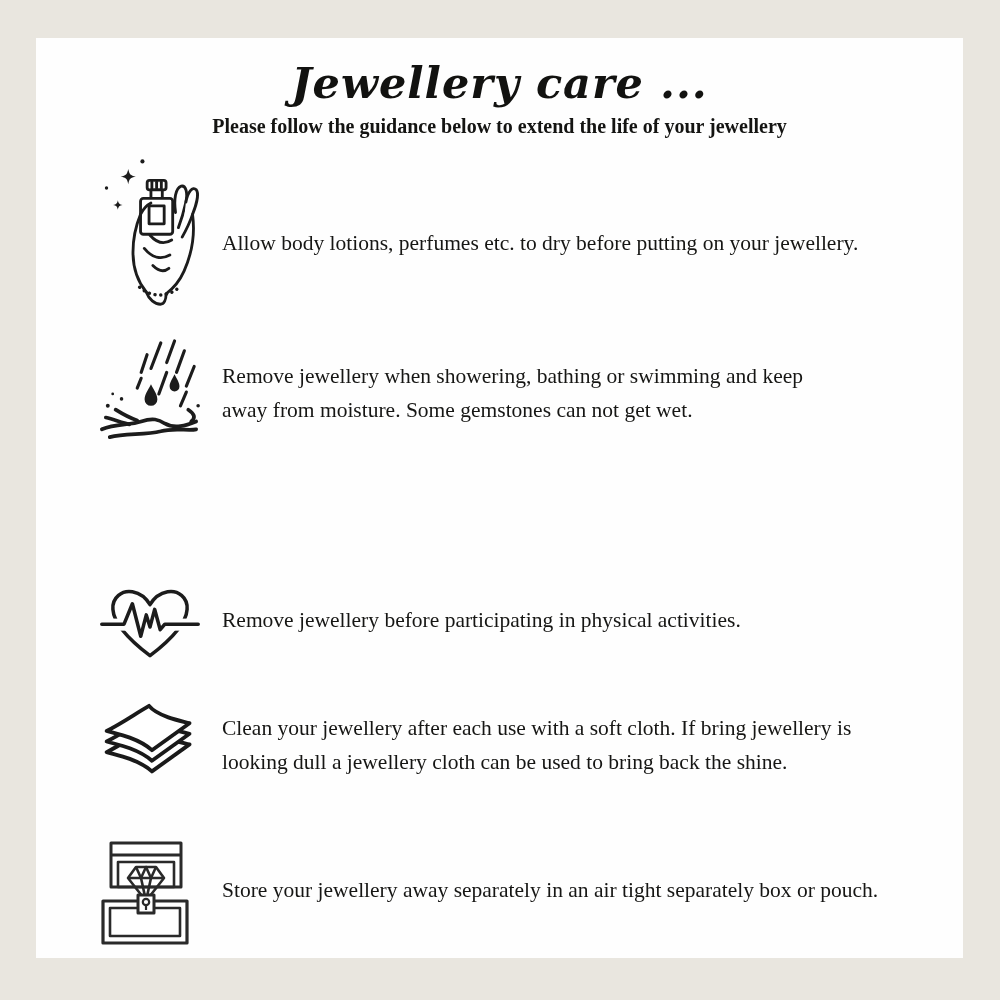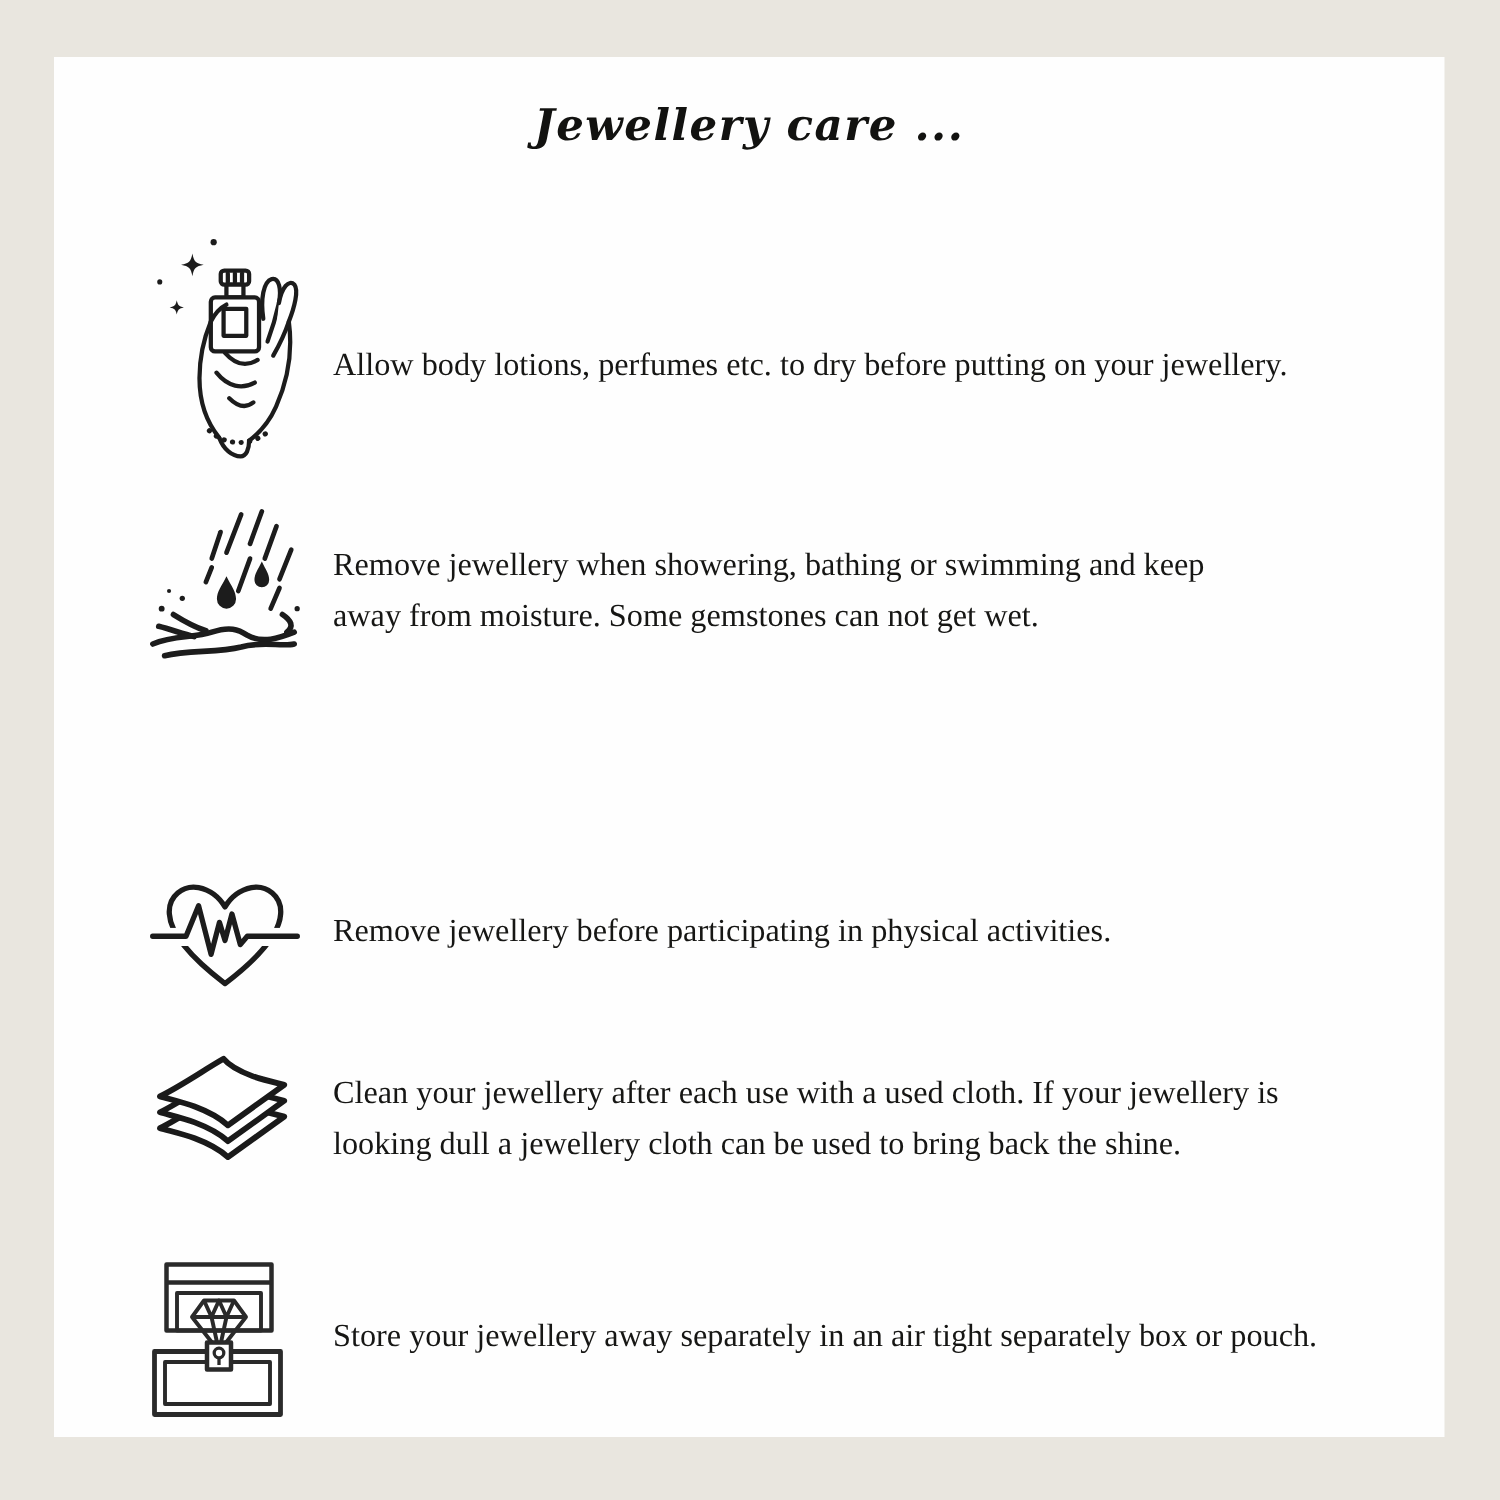--- a/index.html
+++ b/index.html
@@ -18,21 +18,21 @@
   }
   .card{
     position:absolute;left:36px;top:38px;width:927px;height:920px;
     background:var(--card);
   }
   .title{
     margin:20px 0 0 0;
     text-align:center;
     font-family:"DejaVu Serif",serif;
     font-style:italic;font-weight:700;
-    font-size:29px;line-height:50px;
+    font-size:43px;line-height:50px;
     letter-spacing:1px;
     color:#121210;
   }
   .subtitle{
     margin:6px 0 0 0;
     text-align:center;
     font-family:"Liberation Serif",serif;
     font-weight:600;font-size:20px;line-height:24px;
     color:#141412;
   }
@@ -60,20 +60,21 @@
   .t5{width:685px;margin-top:6px;}
   .t6{width:675px;margin-top:-8px;}
   svg{display:block;}
 </style>
 </head>
 <body>
 
 <div class="card">
 
   <h1 class="title">Jewellery care ...</h1>
+  <p class="subtitle">Please follow the guidance below to extend the life of your jewellery</p>
 
   <section class="row row1">
     <div class="iconbox">
       <svg width="104" height="164" viewBox="0 0 110 165">
         <g fill="#1c1c1c" stroke="none">
           <circle cx="47" cy="10" r="2.2"></circle>
           <path d="M32,18 C33.2,23.8 34.2,24.8 40,26 C34.2,27.2 33.2,28.2 32,34 C30.8,28.2 29.8,27.2 24,26 C29.8,24.8 30.8,23.8 32,18 Z"></path>
           <circle cx="9" cy="38" r="1.8"></circle>
           <path d="M21,51 C21.8,54.6 22.4,55.2 26,56 C22.4,56.8 21.8,57.4 21,61 C20.2,57.4 19.6,56.8 16,56 C19.6,55.2 20.2,54.6 21,51 Z"></path>
         </g>
@@ -151,21 +152,21 @@
   <section class="row row5">
     <div class="iconbox">
       <svg width="106" height="94" viewBox="0 0 110 95">
         <g fill="#ffffff" stroke="#1a1a1a" stroke-width="4" stroke-linejoin="round">
           <path transform="translate(0,22)" d="M10,36 C26,28 40,18 54,10 C58,15 66,19 74,22 C81,24.5 88,26 96,28 C82,38 68,48 57,56 C51,50.5 42,46 34,43 C26,40 17,38 10,36 Z"></path>
           <path transform="translate(0,11)" d="M10,36 C26,28 40,18 54,10 C58,15 66,19 74,22 C81,24.5 88,26 96,28 C82,38 68,48 57,56 C51,50.5 42,46 34,43 C26,40 17,38 10,36 Z"></path>
           <path d="M10,36 C26,28 40,18 54,10 C58,15 66,19 74,22 C81,24.5 88,26 96,28 C82,38 68,48 57,56 C51,50.5 42,46 34,43 C26,40 17,38 10,36 Z"></path>
         </g>
       </svg>
     </div>
-    <p class="itemtext t5">Clean your jewellery after each use with a used cloth. If your jewellery is looking dull a jewellery cloth can be used to bring back the shine.</p>
+    <p class="itemtext t5">Clean your jewellery after each use with a soft cloth. If bring jewellery is looking dull a jewellery cloth can be used to bring back the shine.</p>
   </section>
 
   <section class="row row6">
     <div class="iconbox">
       <svg width="110" height="112" viewBox="0 0 110 110">
         <g fill="#ffffff" stroke="#2a2a2a" stroke-width="3" stroke-linejoin="round">
           <rect x="16" y="4" width="70" height="44"></rect>
           <line x1="16" y1="16" x2="86" y2="16"></line>
           <rect x="23" y="23" width="56" height="25" fill="none" stroke-width="2.6"></rect>
         </g>

